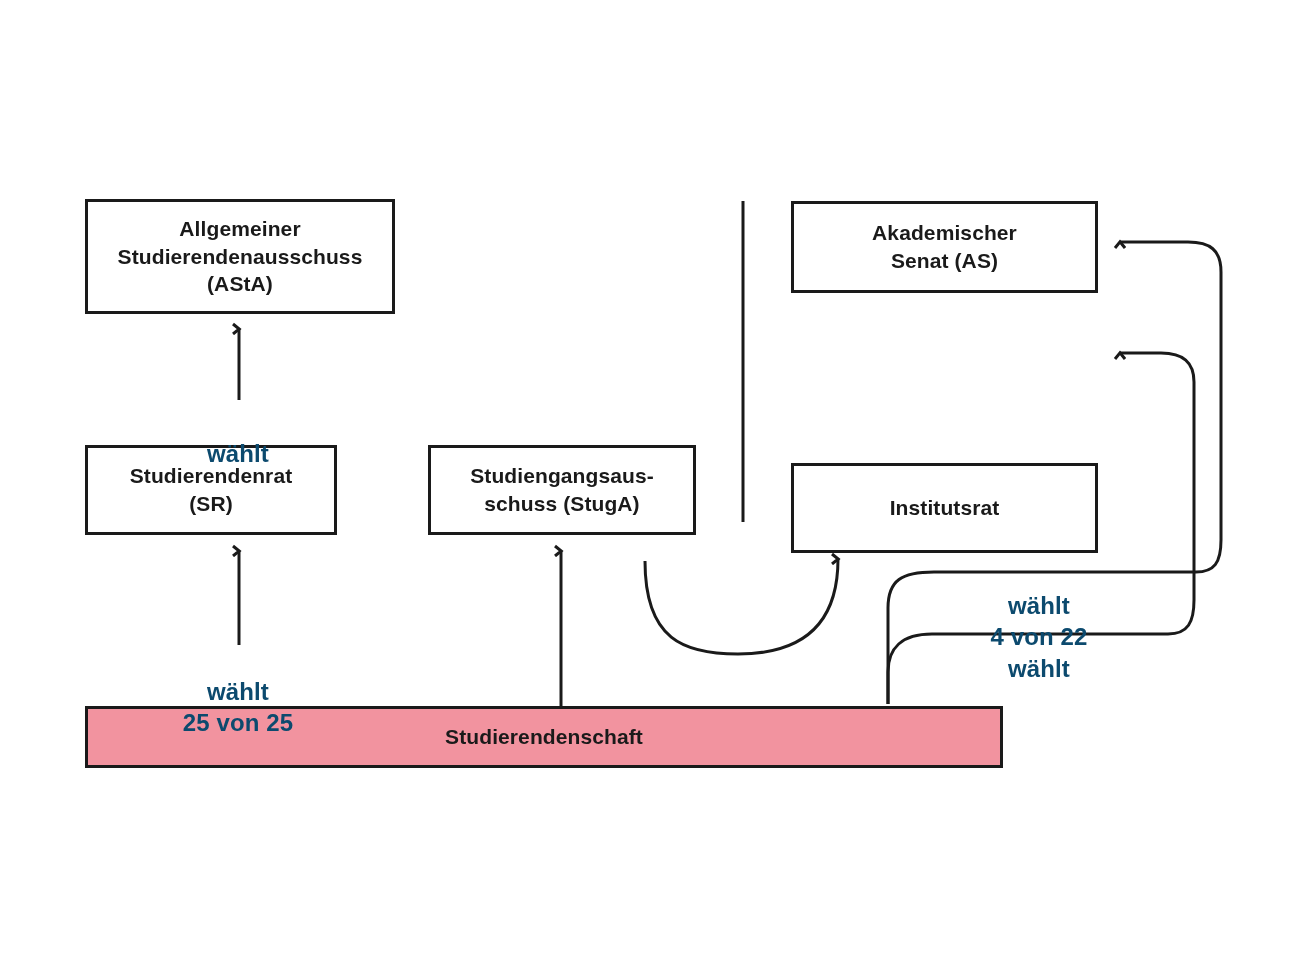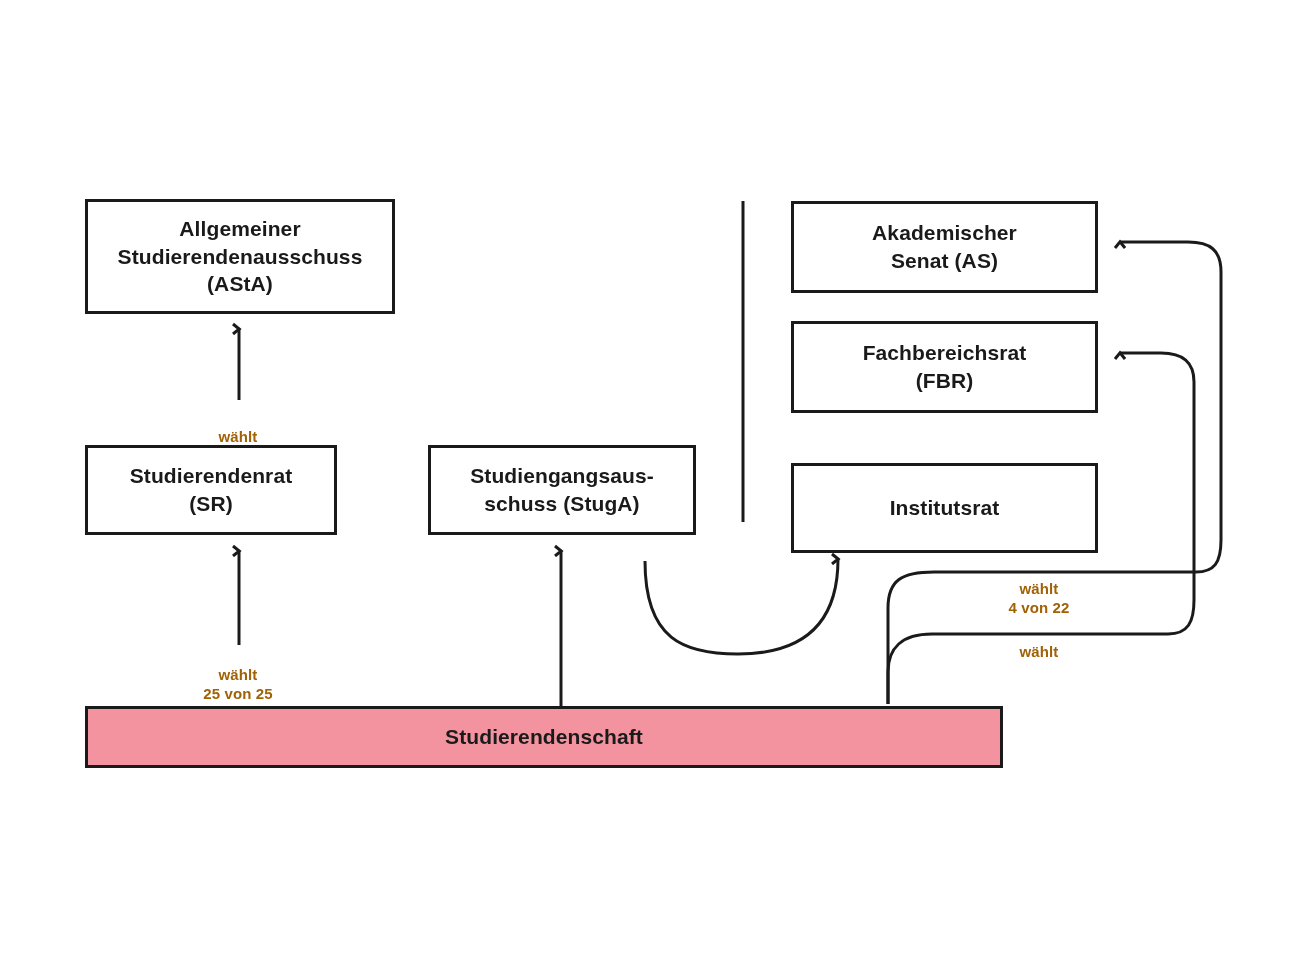--- a/index.html
+++ b/index.html
@@ -42,23 +42,23 @@
     line-height: 1.32;
     letter-spacing: 0.1px;
     white-space: pre-line;
   }
   .node-box.wide-bar {
     background: #f2939f;
     font-size: 21px;
   }
   .edge-label {
     position: absolute;
-    color: #a16207;
+    color: #0c4a6e;
     font-weight: bold;
-    font-size: 15px;
+    font-size: 24px;
     line-height: 1.3;
     text-align: center;
     white-space: pre-line;
     letter-spacing: 0.1px;
   }
 </style>
 </head>
 <body>
 
 <div id="diagram-root">
@@ -105,24 +105,20 @@
   <div class="node-box" style="left:791px; top:201px; width:307px; height:92px;">
     <span>Akademischer
 Senat (AS)</span>
   </div>
 
   <div class="node-box" style="left:428px; top:445px; width:268px; height:90px;">
     <span>Studiengangsaus-
 schuss (StugA)</span>
   </div>
 
-  <div class="node-box" style="left:791px; top:321px; width:307px; height:92px;">
-    <span>Fachbereichsrat
-(FBR)</span>
-  </div>
 
   <div class="node-box" style="left:791px; top:463px; width:307px; height:90px;justify-content:center;">
     <span>Institutsrat</span>
   </div>
 
   <div class="node-box wide-bar" style="left:85px; top:706px; width:918px; height:62px;">
     <span>Studierendenschaft</span>
   </div>
 
   <div class="edge-label" style="left:138px; top:407px; width:200px;">

